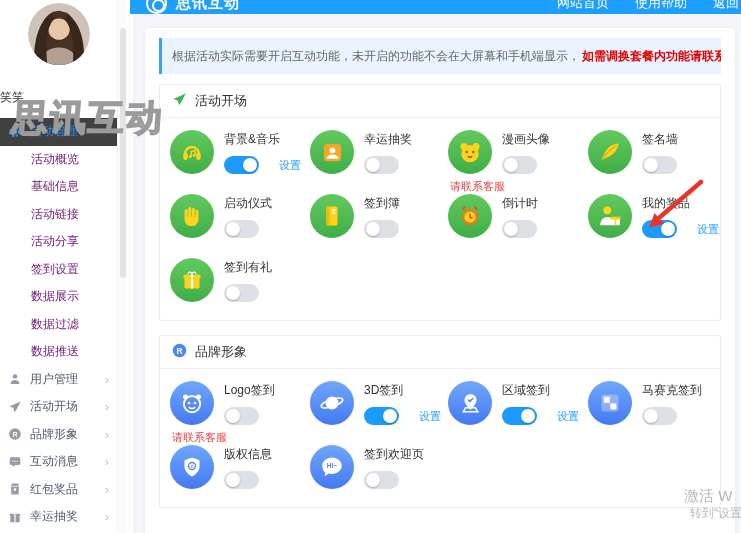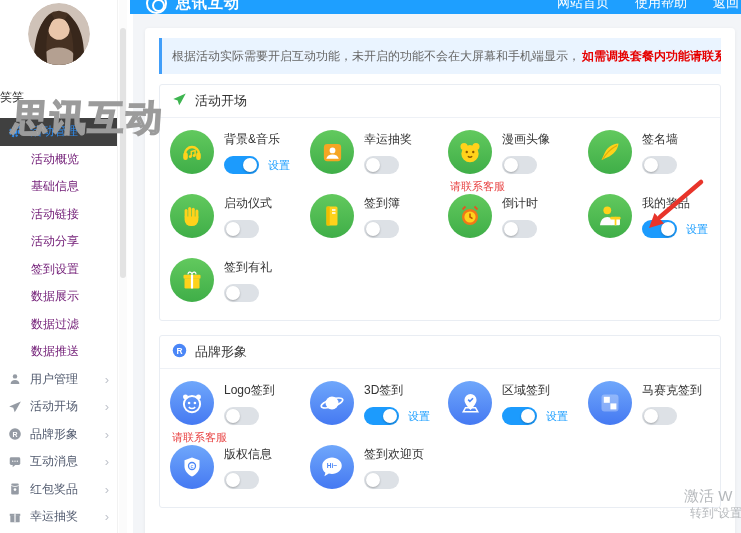--- a/index.html
+++ b/index.html
@@ -70,21 +70,21 @@
     border-bottom:1px solid #eef1f6; font-size:13px; color:#333; }
   .grid { display:grid; grid-template-columns:140px 138px 140px auto;
     grid-auto-rows:44px; row-gap:20px; padding:12px 0 18px 10px; }
   .feat { position:relative; display:flex; }
   .circ { width:44px; height:44px; border-radius:50%; flex:0 0 auto;
     display:flex; align-items:center; justify-content:center; }
   .circ.green { background:linear-gradient(180deg,#62c95e,#3fae48); }
   .circ.blue  { background:linear-gradient(180deg,#6fa7fb,#4579f2); }
   .feat-body { margin-left:10px; padding-top:1px; }
   .feat-label { font-size:12px; color:#333; white-space:nowrap; }
-  .feat-ctrl { display:flex; align-items:center; gap:9px; margin-top:8px;font-family:Liberation Serif, serif; }
+  .feat-ctrl { display:flex; align-items:center; gap:20px; margin-top:8px;font-family:Liberation Serif, serif; }
   .toggle { width:35px; height:18px; border-radius:9px; background:#dde1e6;
     position:relative; cursor:pointer; flex:0 0 auto; }
   .toggle .knob { position:absolute; top:2px; left:2px; width:14px; height:14px;
     border-radius:50%; background:#fff; box-shadow:0 1px 2px rgba(0,0,0,.25); }
   .toggle.on { background:#1c9bfd; }
   .toggle.on .knob { left:auto; right:2px; }
   .set-link { font-size:11px; color:#1e9fff; cursor:pointer; white-space:nowrap; }
   .feat-note { position:absolute; left:2px; top:49px; font-size:11px; color:#e84040;
     white-space:nowrap; }
 

